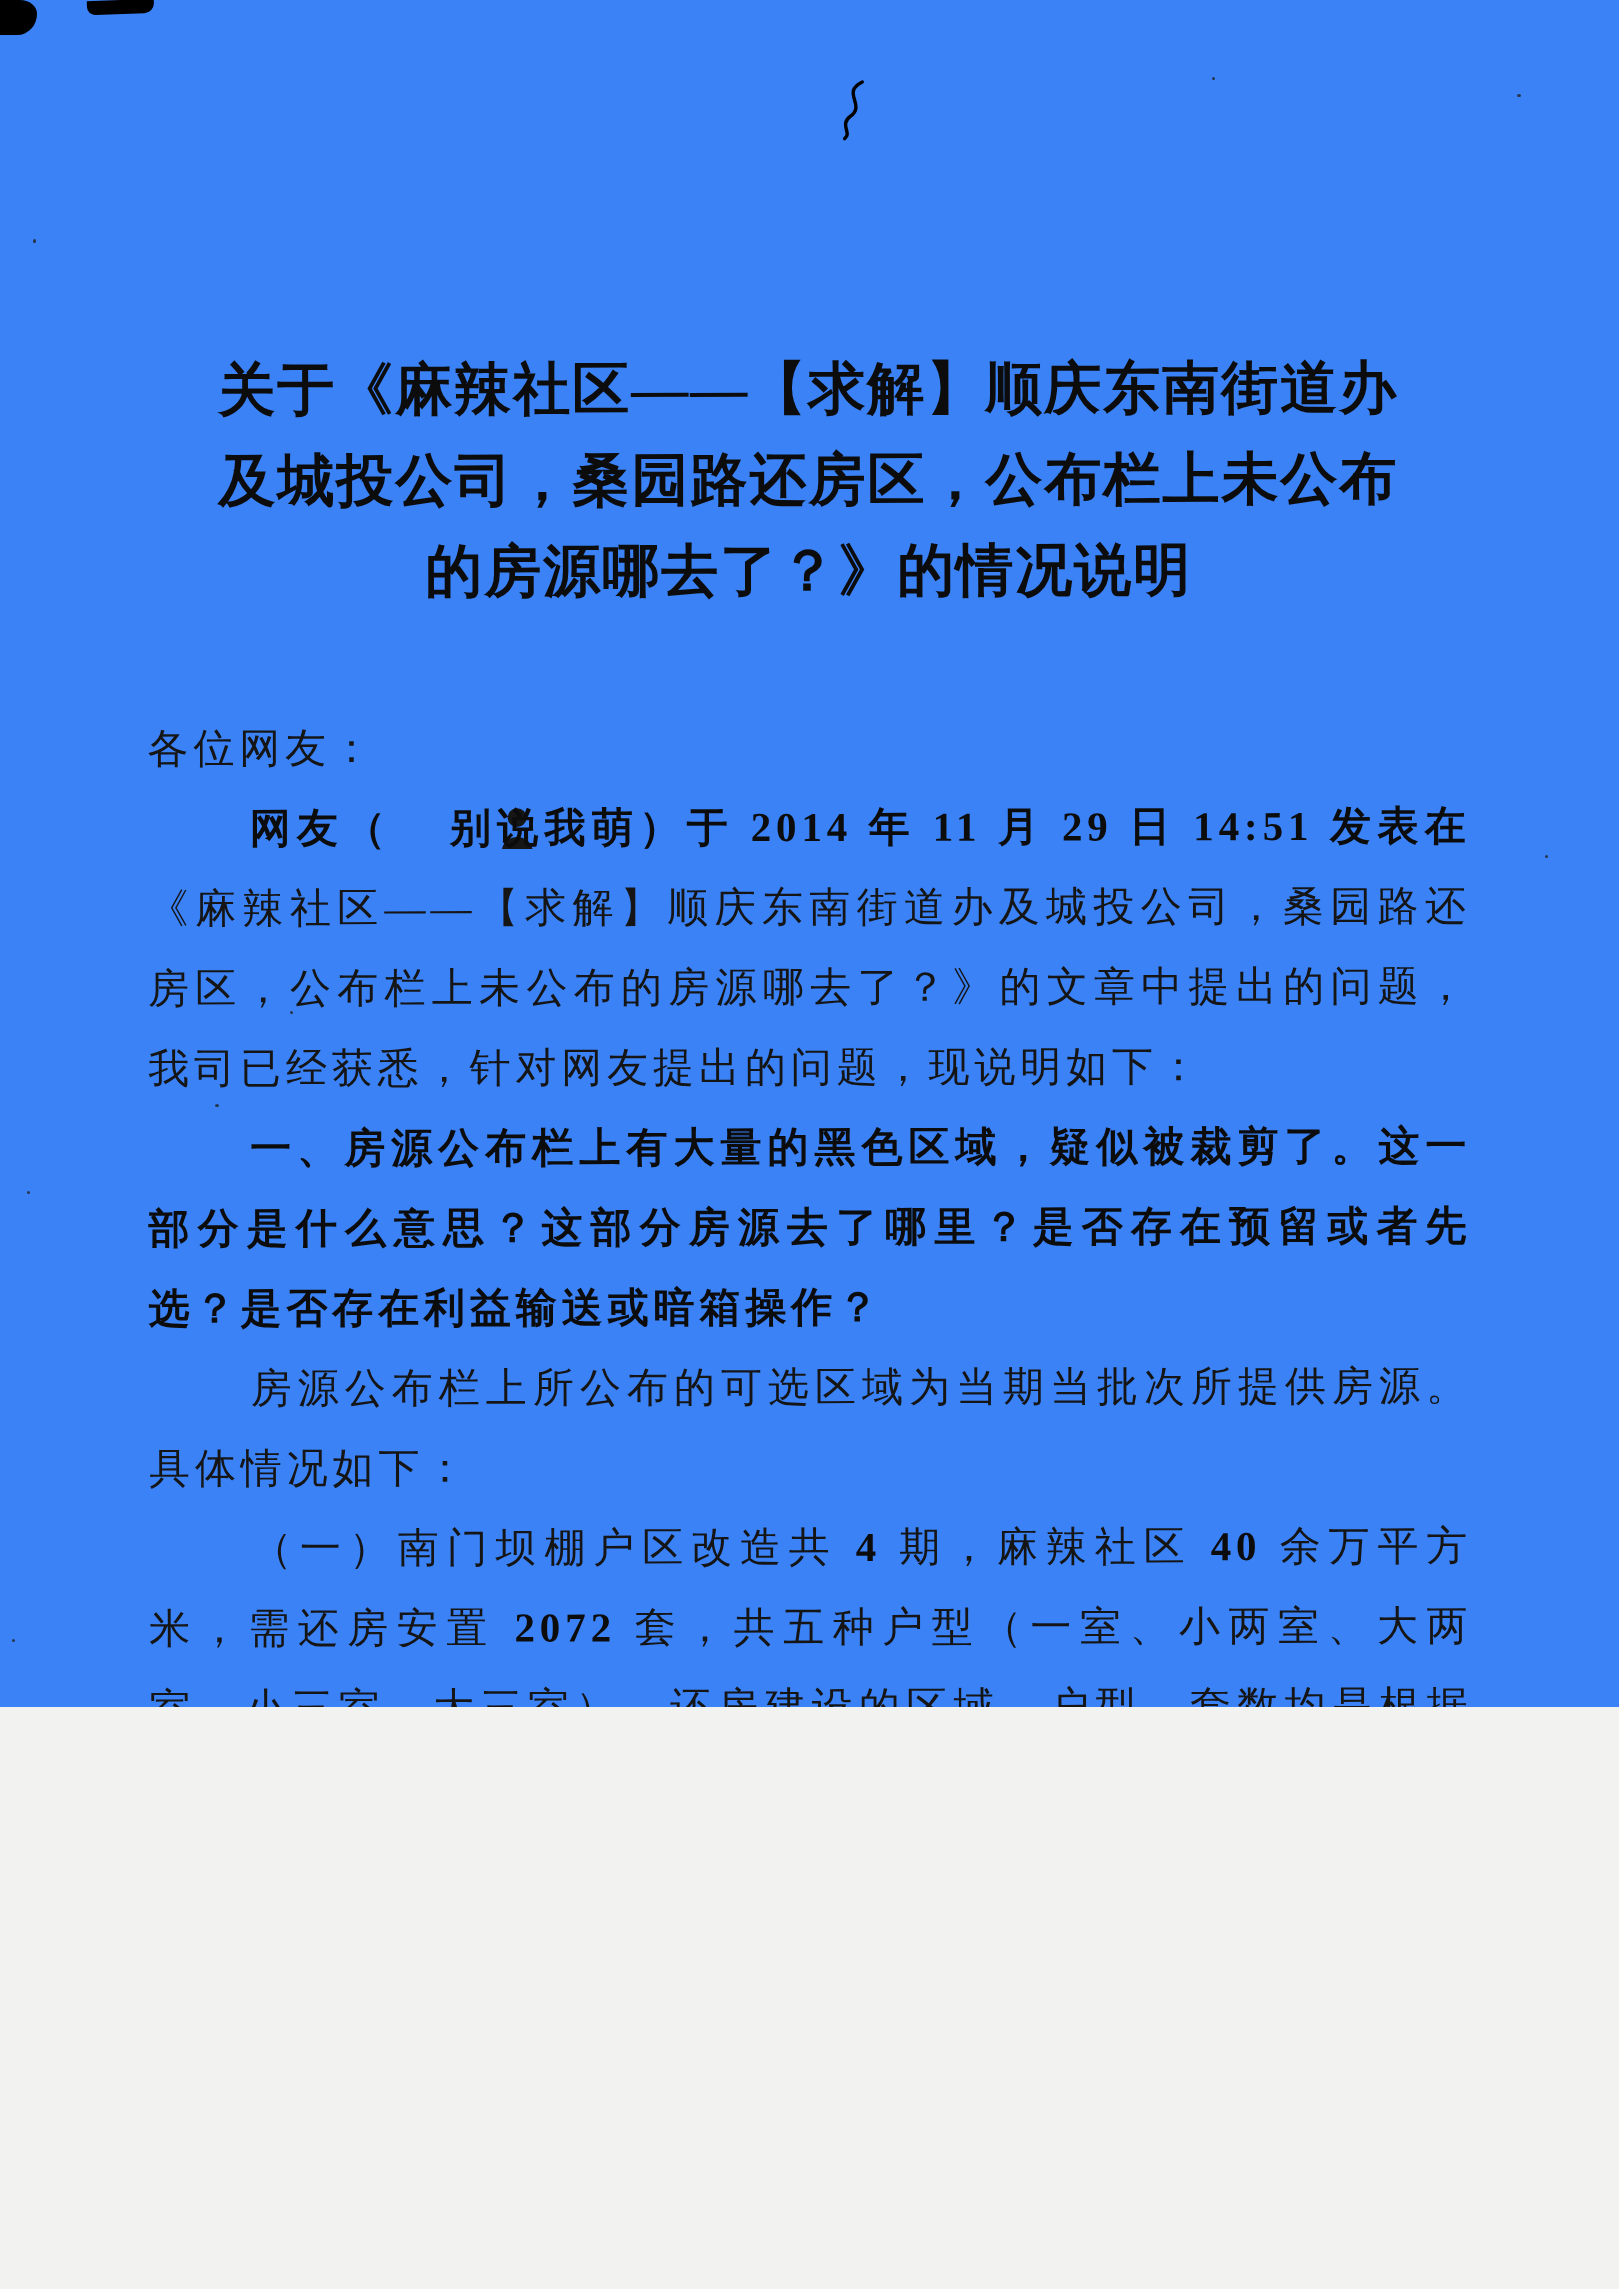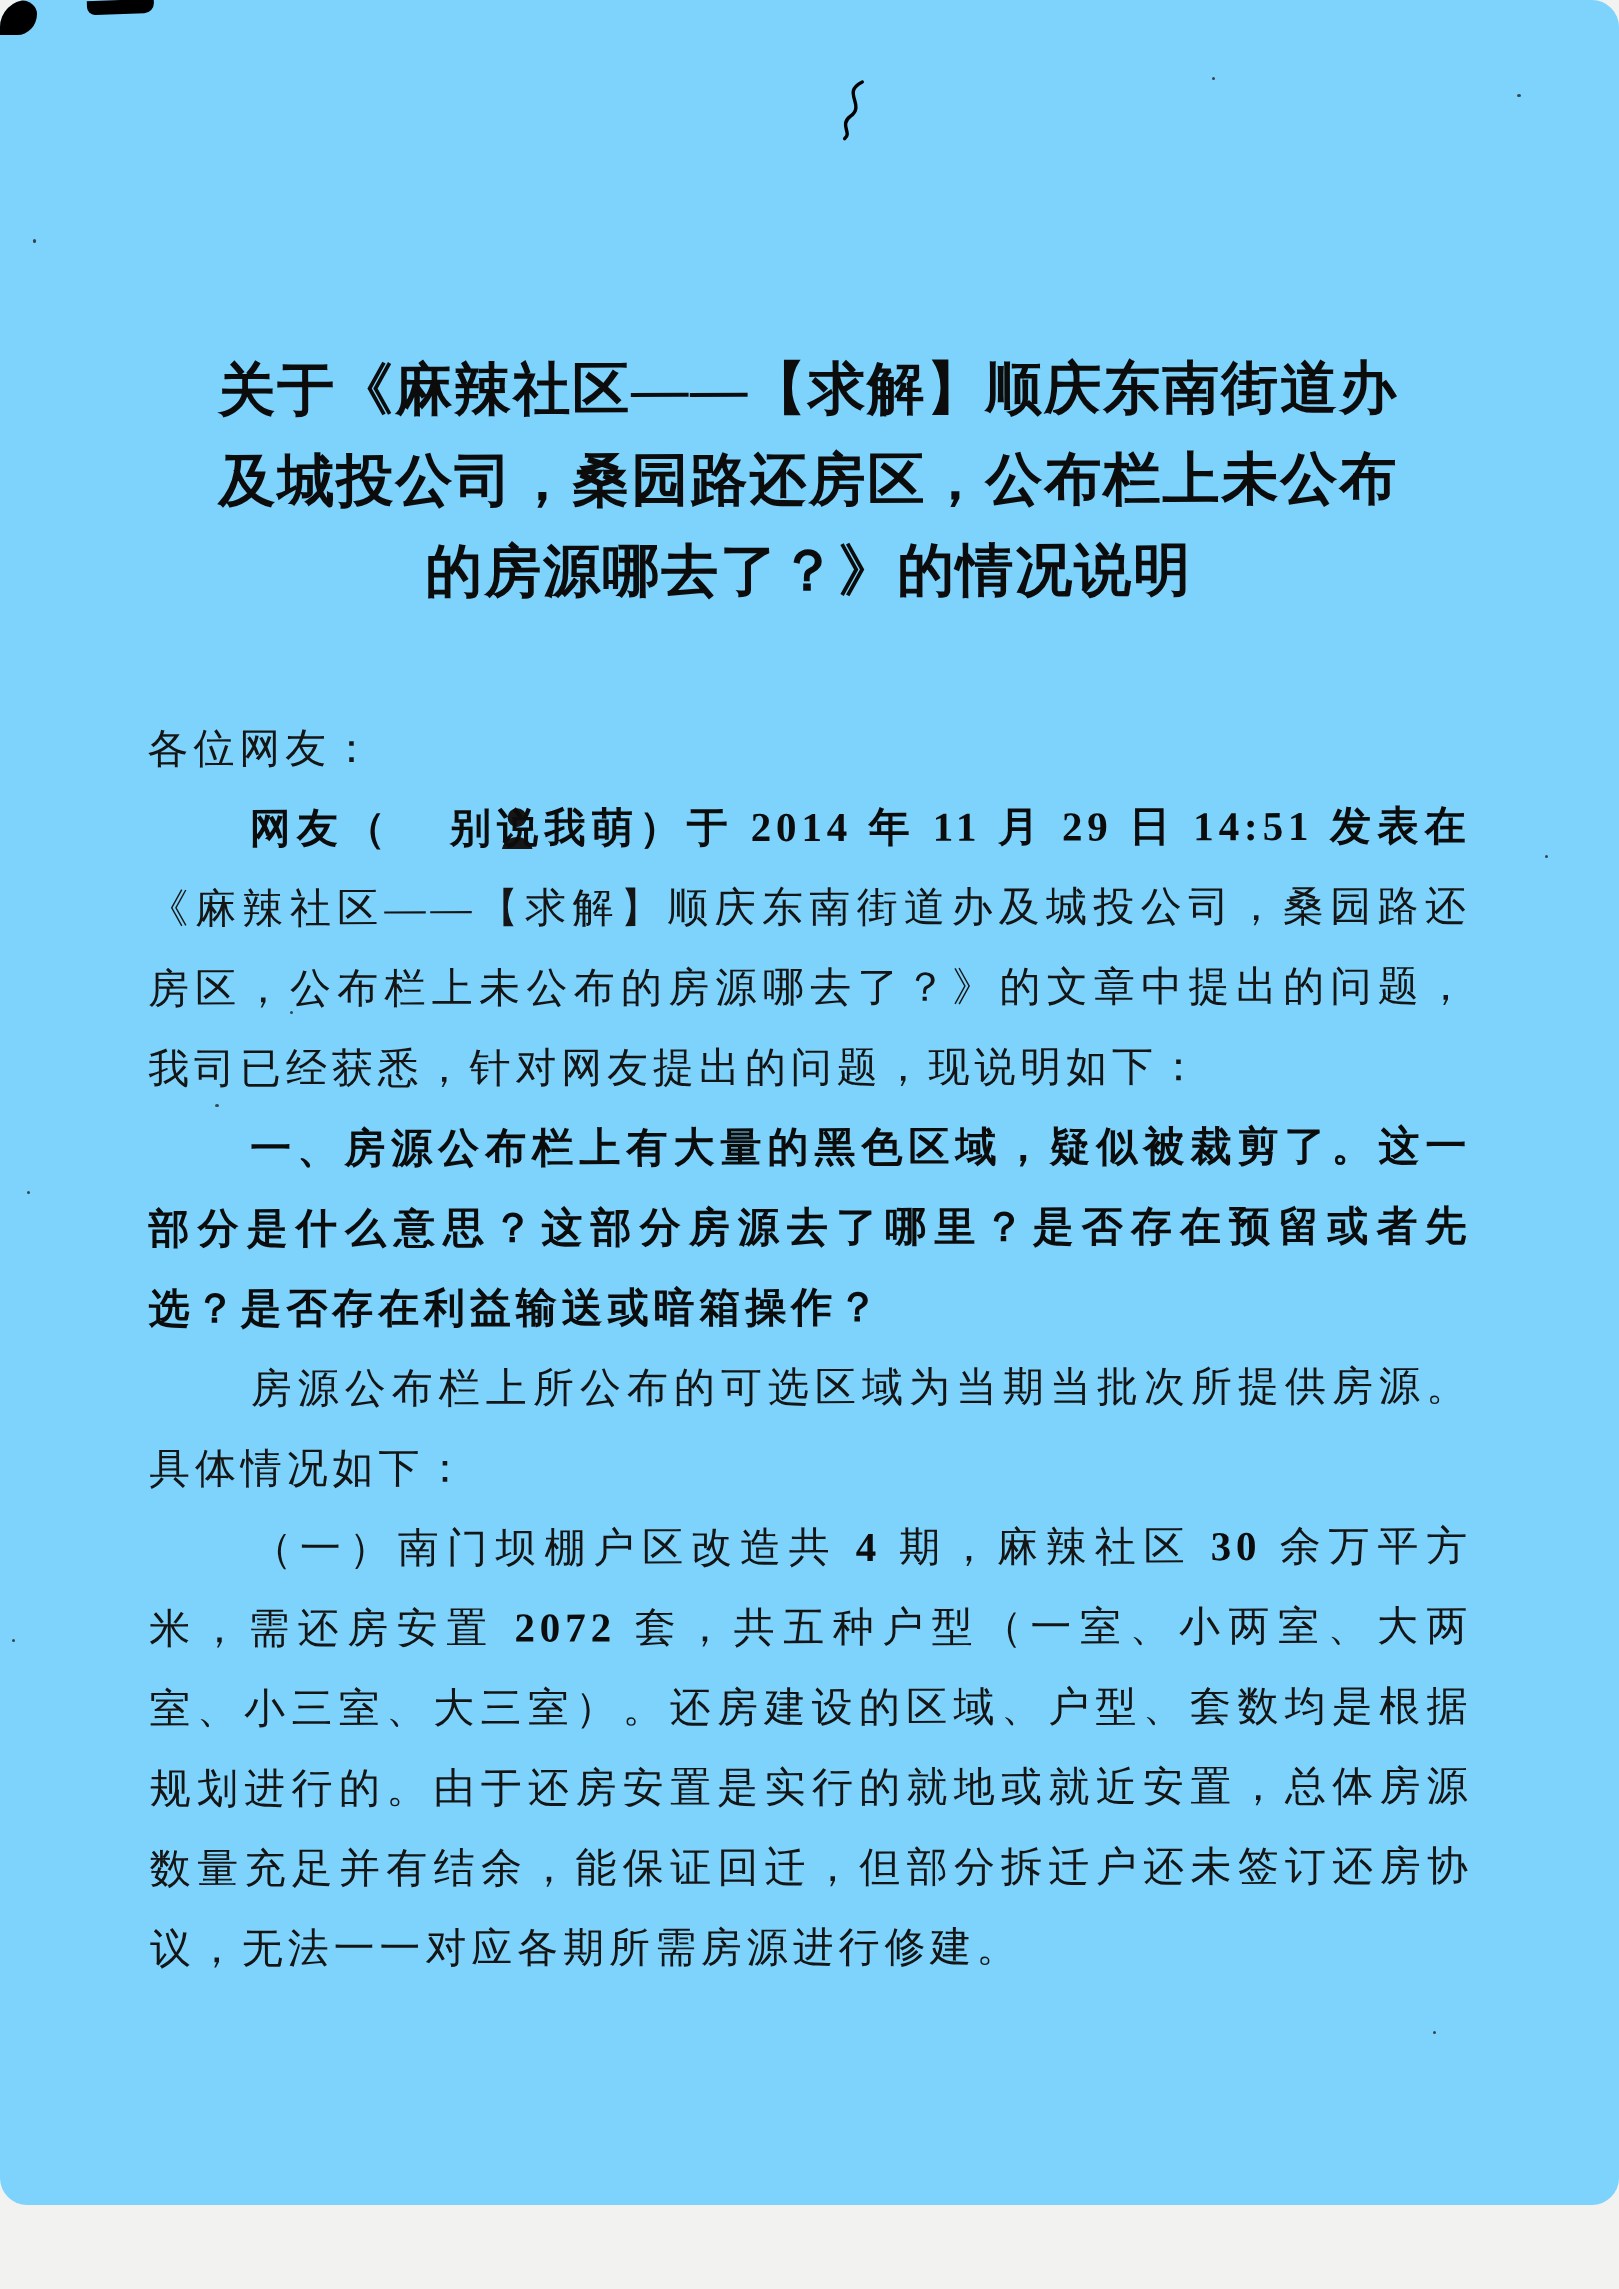--- a/index.html
+++ b/index.html
@@ -4,25 +4,24 @@
 <style>
   * { margin: 0; padding: 0; box-sizing: border-box; }
   html, body { width: 1619px; height: 2289px; }
   body {
     background: #f2f2f0;
     font-family: "Liberation Serif", "DejaVu Serif", serif;
   }
   .page {
     position: relative;
     width: 1619px;
-    height: 2205px;
-    background: #7dd3fc;
+    height: 1707px;
+    background: #3b82f6;
     overflow: hidden;
     color: #111;
-    border-radius: 27px;
   }
   .content {
     position: absolute;
     left: 0; top: 0;
     width: 1619px;
     padding: 0 148px;
     transform: rotate(-0.12deg);
   }
   
   .doc-title {
@@ -120,18 +119,18 @@
 
       <p class="para"><span class="b">网友（</span><span class="avatar"><svg viewBox="0 0 24 30" xmlns="http://www.w3.org/2000/svg">
               <circle cx="12" cy="8.5" r="6.5" fill="#161616"></circle>
               <path d="M1.5 30 C4 19 20 19 22.5 30 Z" fill="#161616"></path>
             </svg></span><span class="b">别说我萌</span><span class="b">）于 2014 年 11 月 29 日 14:51 发表在</span><span>《麻辣社区——【求解】顺庆东南街道办及城投公司，桑园路还房区，公布栏上未公布的房源哪去了？》的文章中提出的问题，我司已经获悉，针对网友提出的问题，现说明如下：</span></p>
 
       <p class="para b">一、房源公布栏上有大量的黑色区域，疑似被裁剪了。这一部分是什么意思？这部分房源去了哪里？是否存在预留或者先选？是否存在利益输送或暗箱操作？</p>
 
       <p class="para">房源公布栏上所公布的可选区域为当期当批次所提供房源。具体情况如下：</p>
 
-      <p class="para"><span>（一）南门坝棚户区改造共 </span><span class="b">4</span><span> 期，麻辣社区 </span><span class="b">30</span><span> 余万平方米，需还房安置 </span><span class="b">2072</span><span> 套，共五种户型（一室、小两室、大两室、小三室、大三室）。还房建设的区域、户型、套数均是根据规划进行的。由于还房安置是实行的就地或就近安置，总体房源数量充足并有结余，能保证回迁，但部分拆迁户还未签订还房协议，无法一一对应各期所需房源进行修建。</span></p>
+      <p class="para"><span>（一）南门坝棚户区改造共 </span><span class="b">4</span><span> 期，麻辣社区 </span><span class="b">40</span><span> 余万平方米，需还房安置 </span><span class="b">2072</span><span> 套，共五种户型（一室、小两室、大两室、小三室、大三室）。还房建设的区域、户型、套数均是根据规划进行的。由于还房安置是实行的就地或就近安置，总体房源数量充足并有结余，能保证回迁，但部分拆迁户还未签订还房协议，无法一一对应各期所需房源进行修建。</span></p>
 
     </div>
   </div>
 </div>
 
 
 </body></html>

